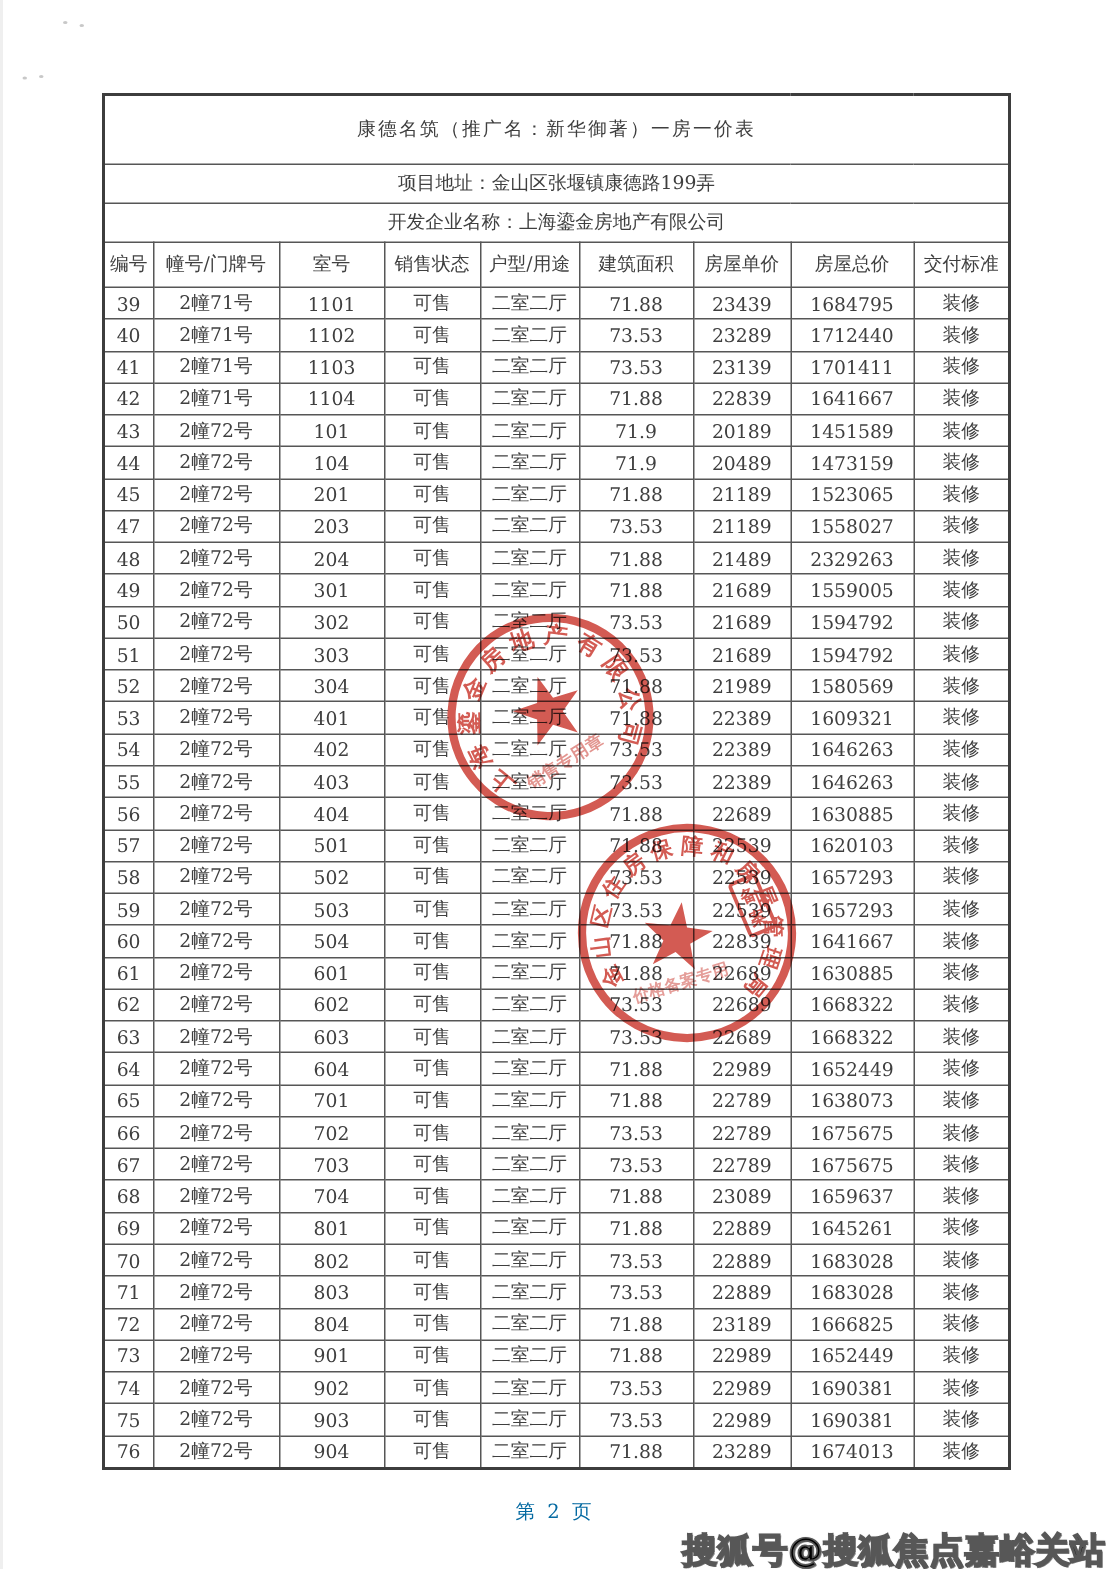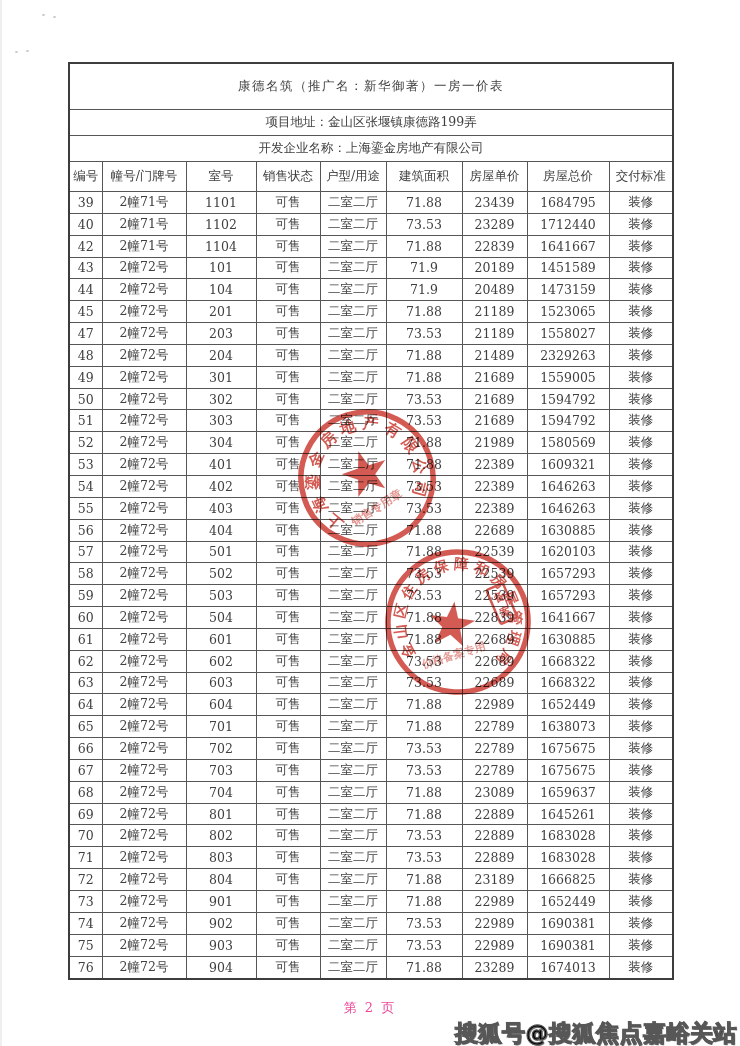--- a/index.html
+++ b/index.html
@@ -23,21 +23,21 @@
     text-align:center; vertical-align:middle;
     font-size:12.5px; color:#3f3f3f; font-weight:normal;
     overflow:hidden; white-space:nowrap;
   }
   .title-cell  { height:45px; font-size:21px; font-weight:bold; letter-spacing:1.5px; color:#262626; }
   .sub-cell    { height:25px; font-size:12.5px; }
   .col-header  { height:29px; font-weight:bold; font-size:12.5px; color:#333; }
 
   .footer-page {
     position:absolute; left:0; right:0; top:999px; text-align:center;
-    font-size:13px; letter-spacing:2px; color:#ec4899;
+    font-size:13px; letter-spacing:2px; color:#0369a1;
   }
   .watermark {
     position:absolute; right:3px; top:1018px;
     font-family:"DejaVu Sans","Liberation Sans",sans-serif;
     font-size:23px; font-weight:bold; letter-spacing:0.5px;
     color:#000000;
     -webkit-text-stroke:1.1px #575757;
     text-shadow:0 0 1px #6a6a6a, 1px 1px 0 #8a8a8a;
   }
   .stamp {
@@ -106,20 +106,31 @@
         <td>2幢71号</td>
         <td>1102</td>
         <td>可售</td>
         <td>二室二厅</td>
         <td>73.53</td>
         <td>23289</td>
         <td>1712440</td>
         <td>装修</td>
       </tr>
       <tr>
+        <td>41</td>
+        <td>2幢71号</td>
+        <td>1103</td>
+        <td>可售</td>
+        <td>二室二厅</td>
+        <td>73.53</td>
+        <td>23139</td>
+        <td>1701411</td>
+        <td>装修</td>
+      </tr>
+      <tr>
         <td>42</td>
         <td>2幢71号</td>
         <td>1104</td>
         <td>可售</td>
         <td>二室二厅</td>
         <td>71.88</td>
         <td>22839</td>
         <td>1641667</td>
         <td>装修</td>
       </tr>

